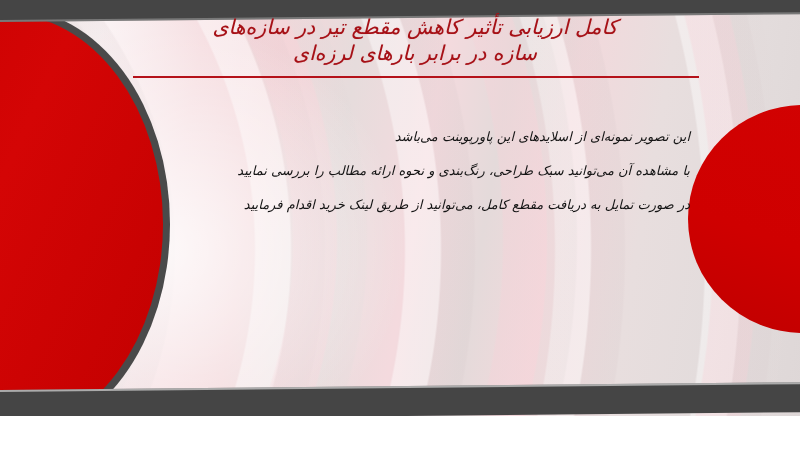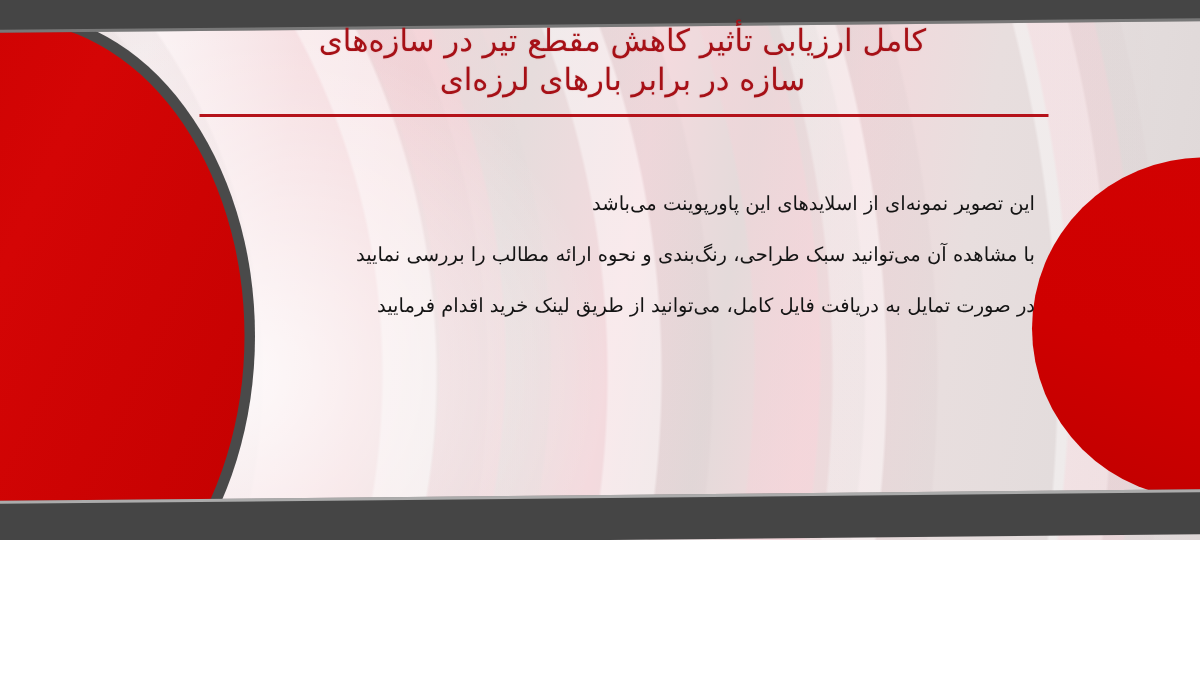--- a/index.html
+++ b/index.html
@@ -4,24 +4,25 @@
 <title>Slide</title>
 <style>
   html, body {
     margin: 0;
     padding: 0;
     background: #ffffff;
   }
   #slide {
     position: relative;
     width: 800px;
-    height: 360px;
+    height: 416px;
     overflow: hidden;
     font-family: "DejaVu Sans", "Liberation Sans", sans-serif;
     background: #e9e3e3;
+    font-style: italic;
   }
 
   
   .bg-base {
     position: absolute;
     inset: 0;
     background:
       linear-gradient(100deg,
         #f7f2f2 0%,
         #fbf4f5 12%,
@@ -215,16 +216,16 @@
 
   <div class="title-block">
     <div class="title-line">کامل ارزیابی تأثیر کاهش مقطع تیر در سازه‌های</div>
     <div class="title-line">سازه در برابر بارهای لرزه‌ای</div>
   </div>
   <div class="title-rule"></div>
 
   <div class="body-block">
     <div class="body-line">این تصویر نمونه‌ای از اسلایدهای این پاورپوینت می‌باشد</div>
     <div class="body-line">با مشاهده آن می‌توانید سبک طراحی، رنگ‌بندی و نحوه ارائه مطالب را بررسی نمایید</div>
-    <div class="body-line">در صورت تمایل به دریافت فایل کامل، می‌توانید از طریق لینک خرید اقدام فرمایید</div>
+    <div class="body-line">در صورت تمایل به دریافت مقطع کامل، می‌توانید از طریق لینک خرید اقدام فرمایید</div>
   </div>
 
 </div>
 
 </body></html>

